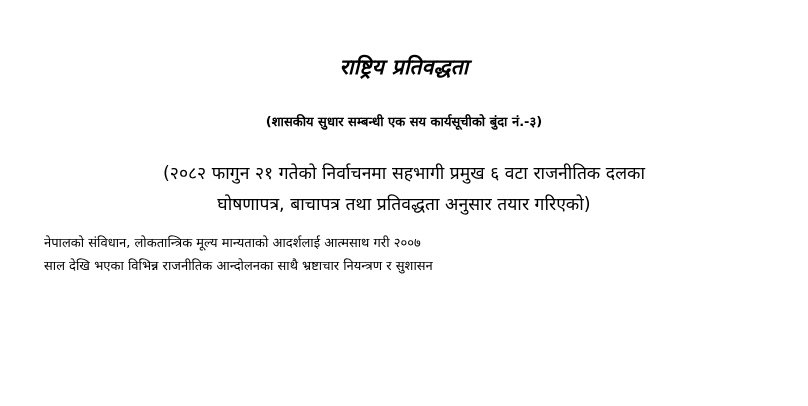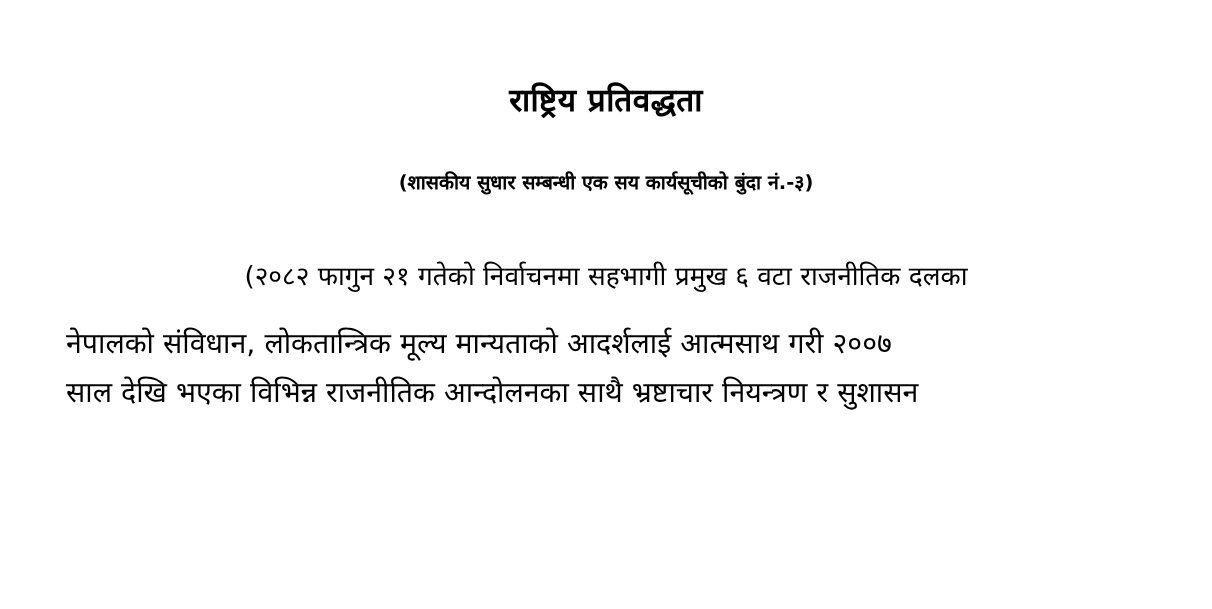--- a/index.html
+++ b/index.html
@@ -20,65 +20,67 @@
     height: 406px;
     box-sizing: border-box;
     padding: 0 44px;
   }
   .title-main {
     text-align: center;
     font-size: 21px;
     font-weight: bold;
     margin-top: 52px;
     letter-spacing: 0.3px;
+    font-style: italic;
   }
   .title-sub {
     text-align: center;
     font-size: 13px;
     font-weight: bold;
     margin-top: 32px;
   }
   .note {
     text-align: center;
     font-size: 17.5px;
     line-height: 1.75;
-    margin-top: 40px;
+    margin-top: 28px;
     padding: 0 18px;
   }
   .note .line {
     display: block;
   }
   .section-heading {
     font-size: 18px;
     font-weight: bold;
     margin-top: 40px;
     text-align: left;
   }
   .body-text {
-    font-size: 19px;
+    font-size: 13px;
     line-height: 1.78;
     margin-top: 12px;
     text-align: left;
   }
   .body-text .line {
     display: block;
     white-space: nowrap;
   }
 </style>
 </head>
 <body>
 
 <div class="page">
 
   <div class="title-main">राष्ट्रिय प्रतिवद्धता</div>
 
   <div class="title-sub">(शासकीय सुधार सम्बन्धी एक सय कार्यसूचीको बुंदा नं.-३)</div>
 
   <div class="note">
     <span class="line">(२०८२ फागुन २१ गतेको निर्वाचनमा सहभागी प्रमुख ६ वटा राजनीतिक दलका</span>
+    <span class="line">घोषणापत्र, बाचापत्र तथा प्रतिवद्धता अनुसार तयार गरिएको)</span>
   </div>
 
 
   <div class="body-text">
     <span class="line">नेपालको संविधान, लोकतान्त्रिक मूल्य मान्यताको आदर्शलाई आत्मसाथ गरी २००७</span>
     <span class="line">साल देखि भएका विभिन्न राजनीतिक आन्दोलनका साथै भ्रष्टाचार नियन्त्रण र सुशासन</span>
   </div>
 
 </div>
 

